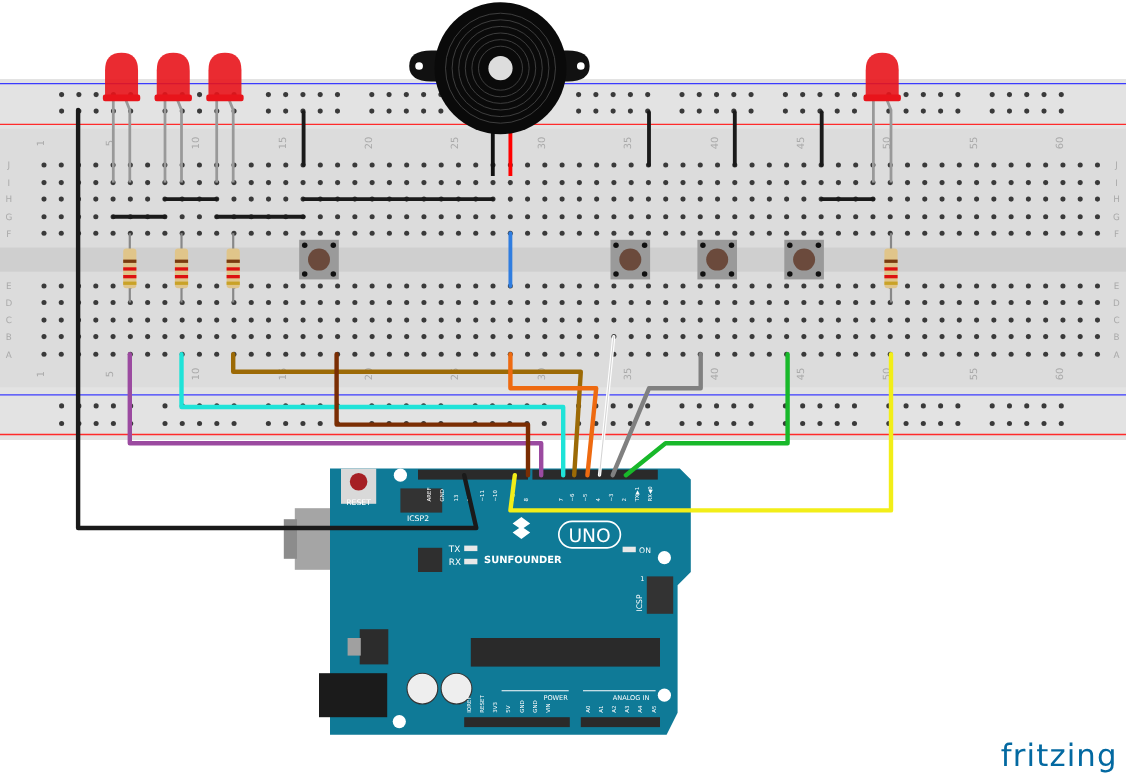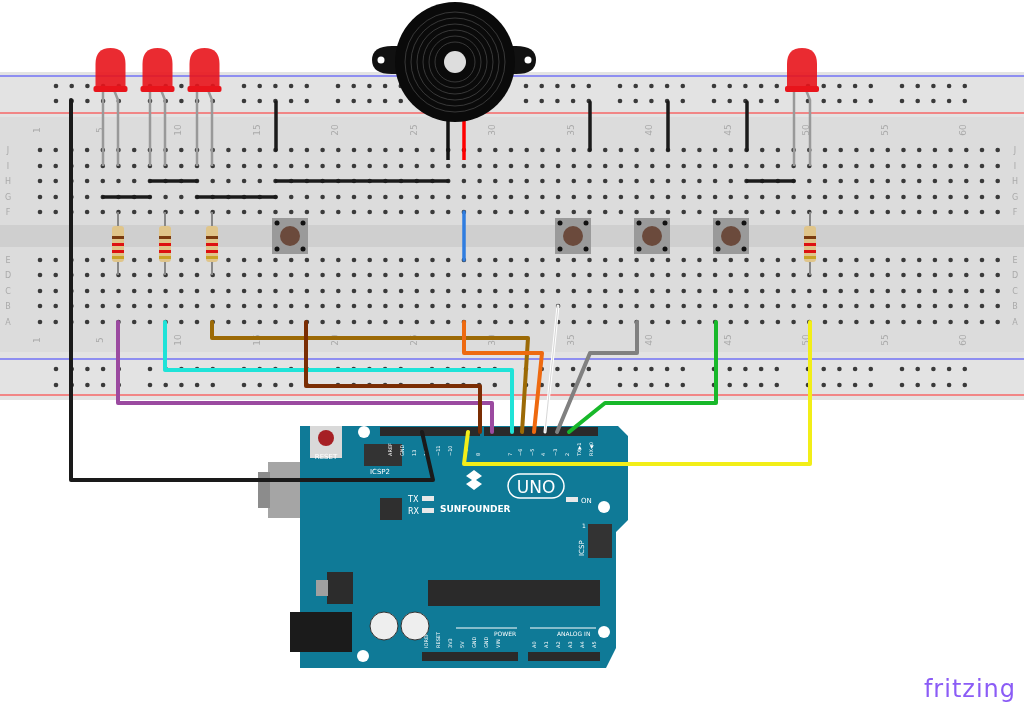--- a/index.html
+++ b/index.html
@@ -1,19 +1,19 @@
 <!DOCTYPE html>
 <html><head>
 <meta charset="utf-8">
 <style>
   html,body{margin:0;padding:0;background:#fff;}
   body{width:1024px;height:709px;position:relative;overflow:hidden;font-family:"Liberation Sans",sans-serif;}
   #stage{position:absolute;left:0;top:0;}
   .lbl{font-family:"DejaVu Sans",sans-serif;}
-  #fritzing-logo{position:absolute;right:8px;bottom:6px;font-family:"DejaVu Sans",sans-serif;font-size:24px;color:#8b5cf6;letter-spacing:1px;}
+  #fritzing-logo{position:absolute;right:8px;bottom:6px;font-family:"DejaVu Sans",sans-serif;font-size:28px;color:#0369a1;letter-spacing:1px;}
 </style>
 </head>
 <body>
 
 <svg id="stage" width="1024" height="709" viewBox="0 0 1024 709">
 
   <g>
     <rect x="0" y="72" width="1024" height="328" fill="#dcdcdc"></rect>
     <rect x="0" y="72" width="1024" height="45" fill="#e3e3e3"></rect>
     <rect x="0" y="352" width="1024" height="48" fill="#e3e3e3"></rect>

